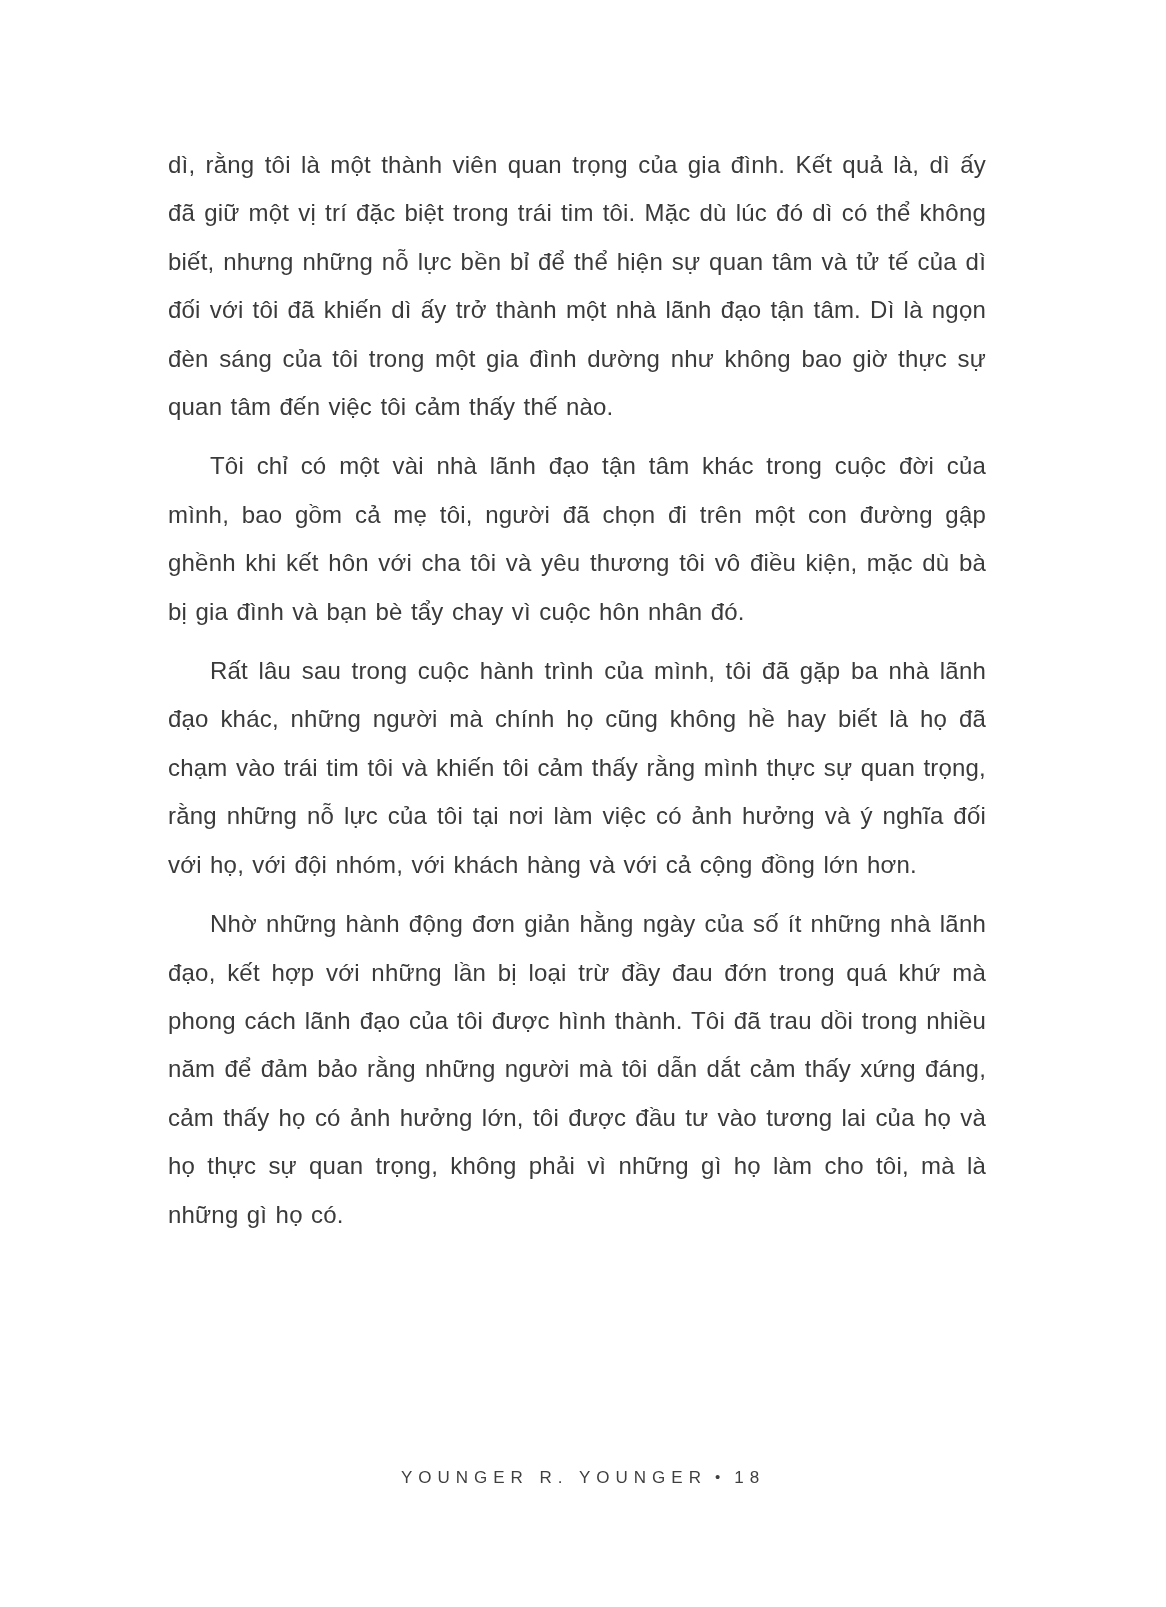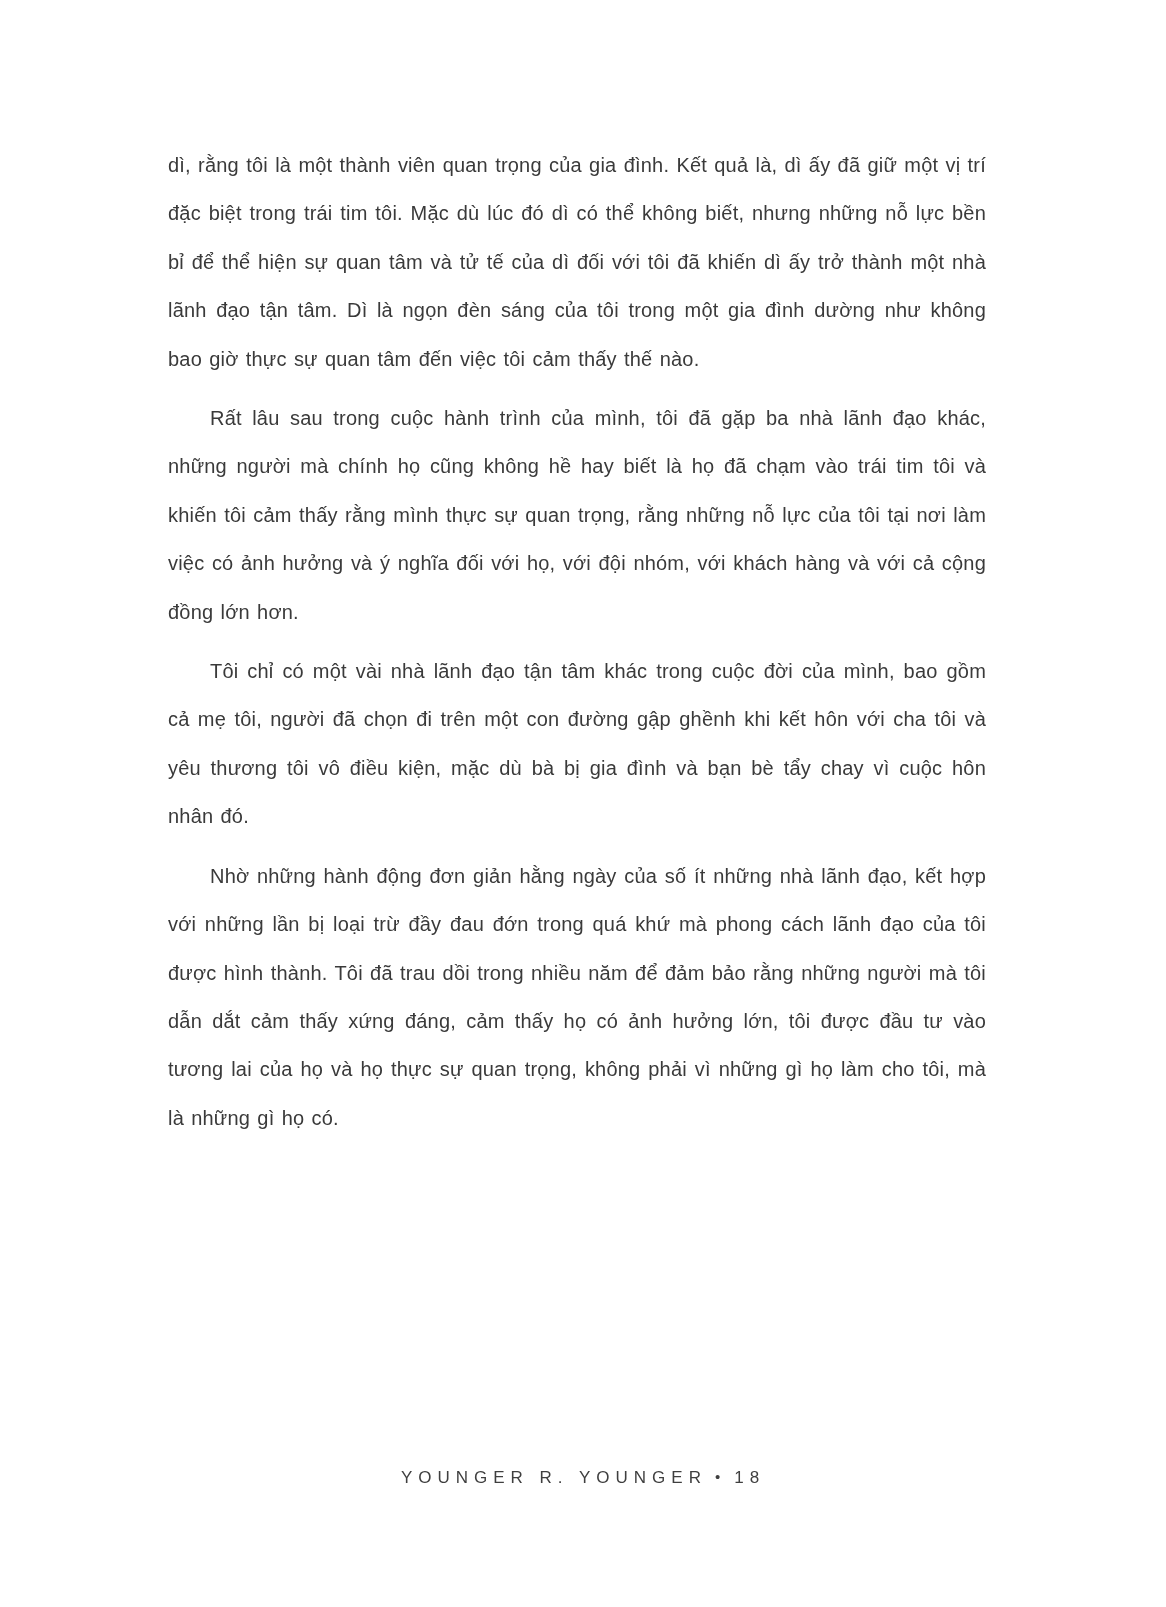--- a/index.html
+++ b/index.html
@@ -17,21 +17,21 @@
     overflow: hidden;
   }
   .content {
     position: absolute;
     left: 168px;
     top: 141px;
     width: 818px;
   }
   .para {
     margin: 0 0 11px 0;
-    font-size: 20px;
+    font-size: 24px;
     line-height: 48.4px;
     text-align: justify;
     text-justify: inter-word;
     hyphens: none;
     letter-spacing: 0.2px;
     word-spacing: 1.5px;
   }
   .para.indent {
     text-indent: 42px;
   }
@@ -51,21 +51,21 @@
     font-size: 15px;
     vertical-align: 1px;
   }
 </style>
 </head>
 <body>
 
 <div class="page">
   <main class="content">
     <p class="para">dì, rằng tôi là một thành viên quan trọng của gia đình. Kết quả là, dì ấy đã giữ một vị trí đặc biệt trong trái tim tôi. Mặc dù lúc đó dì có thể không biết, nhưng những nỗ lực bền bỉ để thể hiện sự quan tâm và tử tế của dì đối với tôi đã khiến dì ấy trở thành một nhà lãnh đạo tận tâm. Dì là ngọn đèn sáng của tôi trong một gia đình dường như không bao giờ thực sự quan tâm đến việc tôi cảm thấy thế nào.</p>
+    <p class="para indent">Tôi chỉ có một vài nhà lãnh đạo tận tâm khác trong cuộc đời của mình, bao gồm cả mẹ tôi, người đã chọn đi trên một con đường gập ghềnh khi kết hôn với cha tôi và yêu thương tôi vô điều kiện, mặc dù bà bị gia đình và bạn bè tẩy chay vì cuộc hôn nhân đó.</p>
     <p class="para indent">Rất lâu sau trong cuộc hành trình của mình, tôi đã gặp ba nhà lãnh đạo khác, những người mà chính họ cũng không hề hay biết là họ đã chạm vào trái tim tôi và khiến tôi cảm thấy rằng mình thực sự quan trọng, rằng những nỗ lực của tôi tại nơi làm việc có ảnh hưởng và ý nghĩa đối với họ, với đội nhóm, với khách hàng và với cả cộng đồng lớn hơn.</p>
-    <p class="para indent">Tôi chỉ có một vài nhà lãnh đạo tận tâm khác trong cuộc đời của mình, bao gồm cả mẹ tôi, người đã chọn đi trên một con đường gập ghềnh khi kết hôn với cha tôi và yêu thương tôi vô điều kiện, mặc dù bà bị gia đình và bạn bè tẩy chay vì cuộc hôn nhân đó.</p>
     <p class="para indent">Nhờ những hành động đơn giản hằng ngày của số ít những nhà lãnh đạo, kết hợp với những lần bị loại trừ đầy đau đớn trong quá khứ mà phong cách lãnh đạo của tôi được hình thành. Tôi đã trau dồi trong nhiều năm để đảm bảo rằng những người mà tôi dẫn dắt cảm thấy xứng đáng, cảm thấy họ có ảnh hưởng lớn, tôi được đầu tư vào tương lai của họ và họ thực sự quan trọng, không phải vì những gì họ làm cho tôi, mà là những gì họ có.</p>
   </main>
 
   <footer class="footer">
     <span>YOUNGER R. YOUNGER</span><span class="sep">•</span><span>18</span>
   </footer>
 </div>
 
 </body></html>

